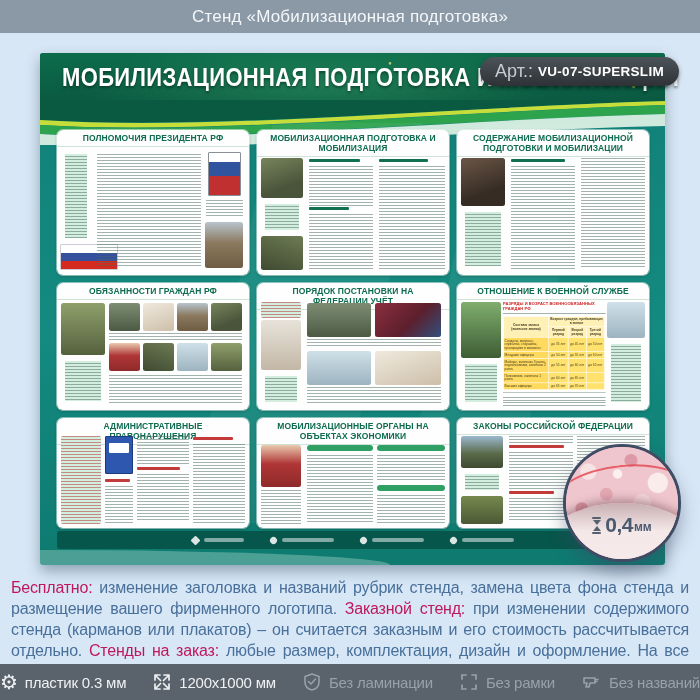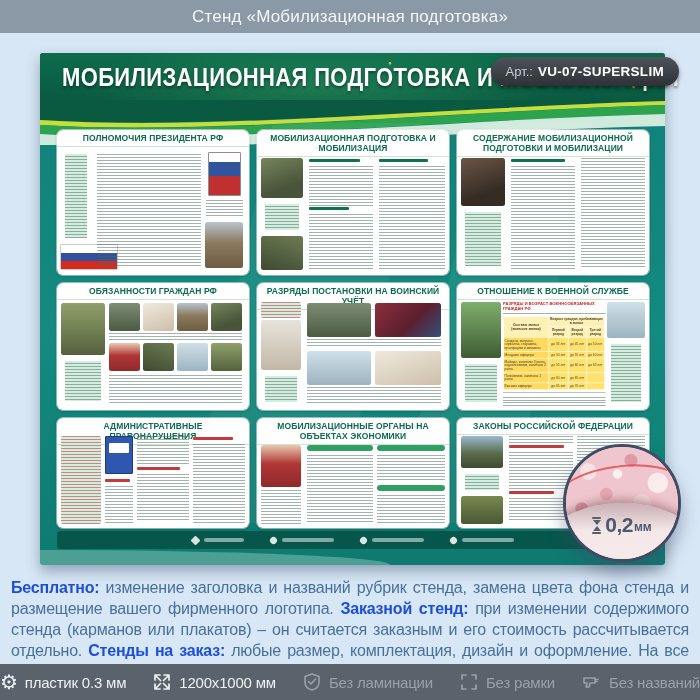--- a/index.html
+++ b/index.html
@@ -11,21 +11,21 @@
 .phead{position:absolute;left:0;top:0;width:100%;height:47px;border-radius:3px 3px 0 0;background-color:#0b6045;
  background-image:radial-gradient(circle at 88% 30%,rgba(255,230,80,.95) 0 1.2px,transparent 2.2px),
  radial-gradient(circle at 72% 68%,rgba(255,230,80,.8) 0 1px,transparent 1.9px),
  radial-gradient(circle at 95% 72%,rgba(190,225,95,.8) 0 1px,transparent 1.9px),
  radial-gradient(circle at 56% 22%,rgba(255,240,120,.7) 0 .9px,transparent 1.7px),
  radial-gradient(240px 50px at 45% 70%,rgba(45,145,95,.55),transparent),
  linear-gradient(180deg,#0d6c4c,#0a5a41)}
 .swoosh{position:absolute;left:0;top:47px;width:625px;height:45px}
 .ptitle-main{position:absolute;left:22px;top:10px;font-size:25px;font-weight:bold;color:#fff;letter-spacing:.4px;transform:scaleX(.88);transform-origin:0 50%;white-space:nowrap;text-shadow:0 2px 3px rgba(0,30,20,.5);z-index:2}
 .badge{position:absolute;right:-14px;top:4px;height:29px;padding:0 15px;background:linear-gradient(180deg,#4c5359,#2e3236);border-radius:15px;display:flex;align-items:center;gap:5px;box-shadow:0 2px 5px rgba(0,0,0,.35);z-index:6}
-.badge .bl{color:#c7ccd2;font-size:13px}
+.badge .bl{color:#c7ccd2;font-size:18px}
 .badge .bv{color:#fff;font-size:13.5px;font-weight:bold;letter-spacing:.3px}
 .ray{position:absolute;background:rgba(255,255,255,.05)}
 .pwave{position:absolute;left:0;bottom:0;width:56%;height:15px;background:rgba(205,240,225,.32);border-radius:0 100% 0 3px/0 100% 0 3px}
 
 .panel{position:absolute;background:#fdfefd;border-radius:6px;box-shadow:0 1px 3px rgba(0,40,35,.4);outline:1px solid rgba(255,255,255,.5)}
 .pt{color:#0d6b4f;font-weight:bold;font-size:8.5px;line-height:1.15;text-align:center;padding:4px 8px 2px;border-bottom:1px solid #cfe3d7;letter-spacing:.1px}
 .blk,.col{position:absolute}
 .mint{background:#d3eedf;border-radius:2px}
 .micro{background-image:repeating-linear-gradient(180deg,rgba(72,104,94,.5) 0,rgba(72,104,94,.5) 1px,transparent 1px,transparent 3px)}
 .mint.micro{background-clip:content-box;padding:4px}
@@ -81,21 +81,21 @@
 .ilabel{position:absolute;left:0;right:0;bottom:22px;display:flex;align-items:center;justify-content:center;z-index:3}
 .ti{display:inline-flex;flex-direction:column;align-items:center;gap:1px;margin-right:4px}
 .tb{width:9px;height:2px;background:#55616f;border-radius:1px}
 .ta{width:0;height:0;border-left:4px solid transparent;border-right:4px solid transparent}
 .ta.down{border-top:5px solid #55616f}
 .ta.up{border-bottom:5px solid #55616f}
 .ival{font-size:21px;font-weight:bold;color:#4c5a70;letter-spacing:-.5px}
 .iunit{font-size:12px;font-weight:bold;color:#4c5a70;margin-left:1px;align-self:flex-end;padding-bottom:3px}
 
 .desc{position:absolute;left:11px;top:577px;width:678px;font-size:16px;line-height:21px;color:#48709b;text-align:justify;letter-spacing:-.2px}
-.desc b{font-weight:bold;color:#1d4ed8}
+.desc b{font-weight:normal;color:#be185d}
 .bbar{position:absolute;left:0;top:664px;width:700px;height:36px;background:#5a636b;display:flex;align-items:center;justify-content:center;gap:26px;color:#eef1f4}
 .bi{display:flex;align-items:center;gap:7px;font-size:15px;letter-spacing:-.2px}
 .bi.mut{color:#98a1a9}
 .bi svg{display:block}
 .gear{font-size:20px;line-height:1}
 </style>
 </head>
 <body>
 
 <div id="stage">
@@ -171,21 +171,21 @@
       <div class="col" style="left:54px;top:28px;width:64px;height:112px">
         <div class="dgh" style="width:84%"></div>
           <div class="micro" style="height:104px"></div>
       </div>
       <div class="col" style="left:124px;top:28px;width:64px;height:112px">
         <div class="micro" style="height:110px"></div>
       </div>
     </div>
 
     <div class="panel" style="left:217px;top:230px;width:192px;height:127px">
-      <div class="pt">РАЗРЯДЫ ПОСТАНОВКИ НА ВОИНСКИЙ УЧЁТ</div>
+      <div class="pt">ПОРЯДОК ПОСТАНОВКИ НА ФЕДЕРАЦИИ УЧЁТ</div>
       <div class="blk mint mred" style="left:4px;top:19px;width:40px;height:16px"></div>
       <div class="blk ph ph-medical" style="left:4px;top:37px;width:40px;height:50px"></div>
       <div class="blk mint micro" style="left:4px;top:89px;width:40px;height:34px"></div>
       <div class="blk ph ph-officer" style="left:50px;top:20px;width:64px;height:34px"></div>
       <div class="blk ph ph-passport" style="left:118px;top:20px;width:66px;height:34px"></div>
       <div class="blk micro" style="left:50px;top:56px;width:134px;height:9px"></div>
       <div class="blk ph ph-exam" style="left:50px;top:68px;width:64px;height:34px"></div>
       <div class="blk ph ph-docs" style="left:118px;top:68px;width:66px;height:34px"></div>
       <div class="blk micro" style="left:50px;top:104px;width:134px;height:18px"></div>
     </div>
@@ -324,21 +324,21 @@
     <div class="itop"></div>
     <div class="icurve"></div>
     <div class="ifold"></div>
     <div class="ilabel">
       <span class="ti">
           <i class="tb"></i>
           <i class="ta down"></i>
           <i class="ta up"></i>
           <i class="tb"></i>
         </span>
-      <span class="ival">0,2</span>
+      <span class="ival">0,4</span>
       <span class="iunit">мм</span>
     </div>
   </div>
 
   <p class="desc"><b>Бесплатно:</b><span> изменение заголовка и названий рубрик стенда, замена цвета фона стенда и размещение вашего фирменного логотипа. </span><b>Заказной стенд:</b><span> при изменении содержимого стенда (карманов или плакатов) – он считается заказным и его стоимость рассчитывается отдельно. </span><b>Стенды на заказ:</b><span> любые размер, комплектация, дизайн и оформление. На все изготовленные стенды даем 2 года гарантии. Выгодно, эстетично и надежно!</span></p>
 
   <div class="bbar">
     <div class="bi">
       <span class="gear">⚙</span>
       <span>пластик 0.3 мм</span>

